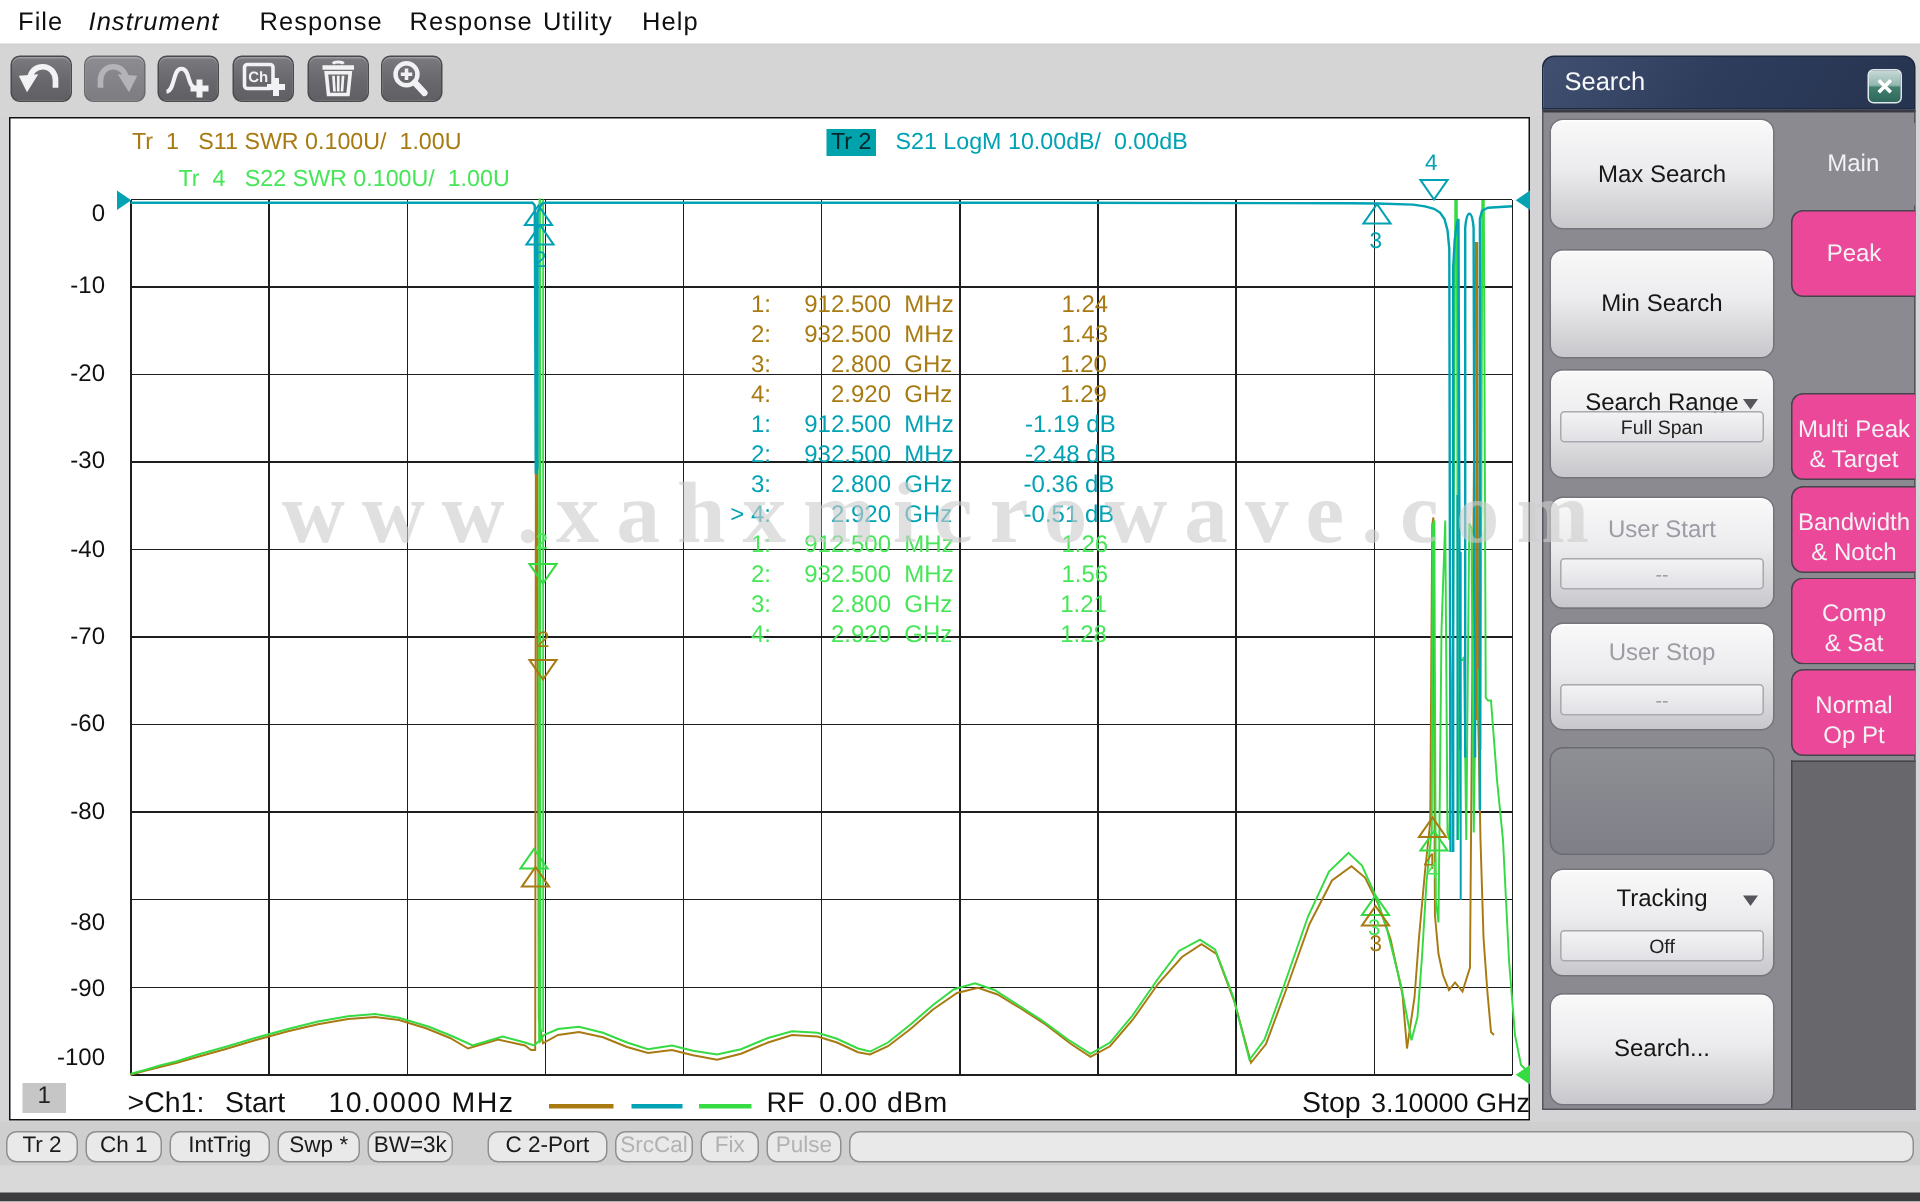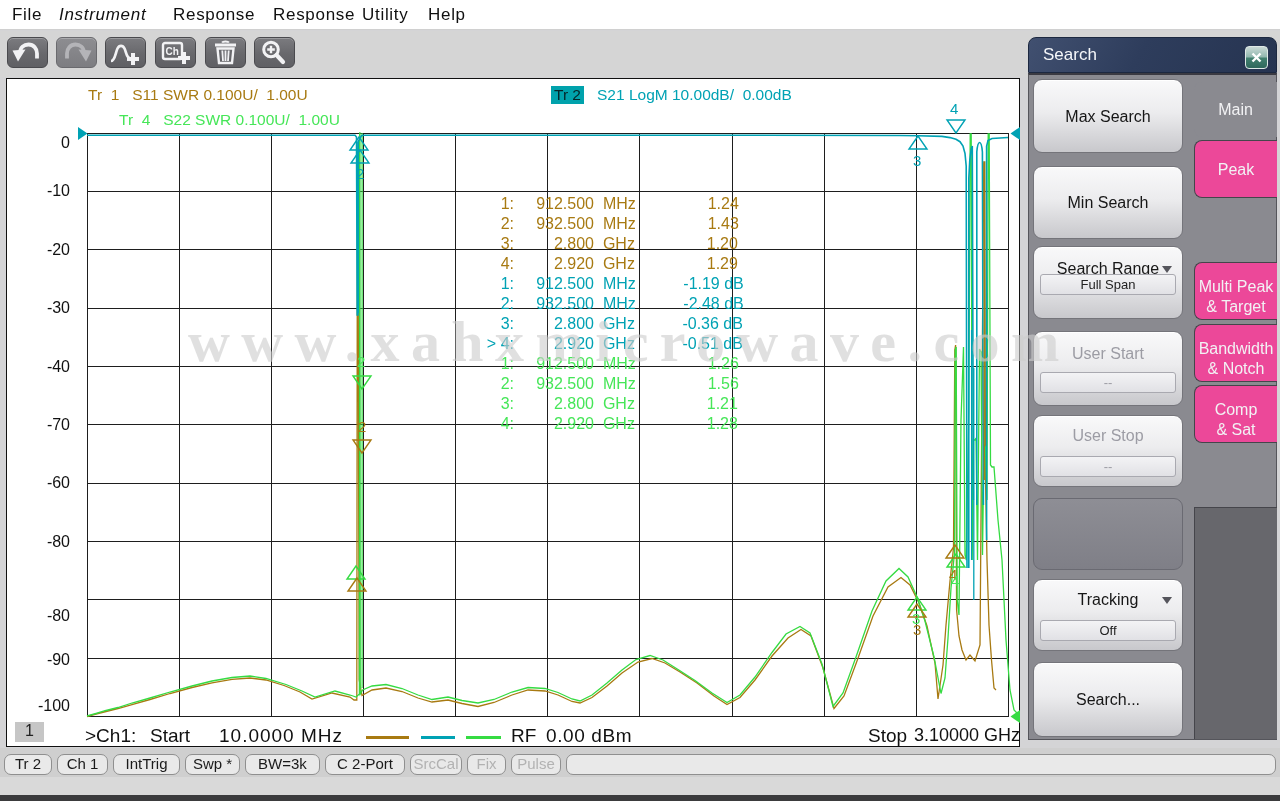--- a/index.html
+++ b/index.html
@@ -197,20 +197,21 @@
             <path d="M6.5,6.5 L14.5,14.5 M14.5,6.5 L6.5,14.5" stroke="#ffffff" stroke-width="2.4"></path>
           </svg>
       </div>
     </div>
 
     <div class="tab" style="top:45px; height:55px; background:#8a8a90; border:none; line-height:55px;">Main</div>
     <div class="tab" style="top:103px; height:58px; line-height:58px;">Peak</div>
     <div class="tab" style="top:225px; height:58px; padding-top:14px; line-height:20px;">Multi Peak<br>&amp; Target</div>
     <div class="tab" style="top:287px; height:58px; padding-top:14px; line-height:20px;">Bandwidth<br>&amp; Notch</div>
     <div class="tab" style="top:348px; height:58px; padding-top:14px; line-height:20px;">Comp<br>&amp; Sat</div>
+    <div class="tab" style="top:409px; height:58px; padding-top:14px; line-height:20px;">Normal<br>Op Pt</div>
     <div class="abs" style="left:166px; top:470px; width:83px; height:232px; background:#67676c; border-left:1px solid #45454b; border-top:1px solid #45454b;"></div>
 
     <div class="pbtn" style="top:42px; height:74px;">
         <div class="cap" style="top:28px;">Max Search</div>
       </div>
     <div class="pbtn" style="top:129px; height:73px;">
         <div class="cap" style="top:27px;">Min Search</div>
       </div>
     <div class="pbtn" style="top:209px; height:73px;">
         <div class="cap" style="top:13px;">Search Range</div>
@@ -233,21 +234,21 @@
     </div>
     <div class="pbtn" style="top:625px; height:75px;">
         <div class="cap" style="top:28px;">Search...</div>
       </div>
   </div>
   <div id="botbar">
     <div class="bbtn" style="left:4px; width:48px;">Tr 2</div>
     <div class="bbtn" style="left:57px; width:51px;">Ch 1</div>
     <div class="bbtn" style="left:113px; width:67px;">IntTrig</div>
     <div class="bbtn" style="left:185px; width:55px;">Swp *</div>
-    <div class="bbtn" style="left:245px; width:75px;">BW=3k</div>
+    <div class="bbtn" style="left:245px; width:57px;">BW=3k</div>
     <div class="bbtn" style="left:325px; width:80px;">C  2-Port</div>
     <div class="bbtn dis" style="left:410px; width:52px;">SrcCal</div>
     <div class="bbtn dis" style="left:467px; width:39px;">Fix</div>
     <div class="bbtn dis" style="left:511px; width:50px;">Pulse</div>
     <div class="bbtn" style="left:566px; width:710px;"></div>
   </div>
   <div id="strip2"></div>
   <div id="strip3"></div>
   <div id="wmark">www.xahxmicrowave.com</div>
 </div>

